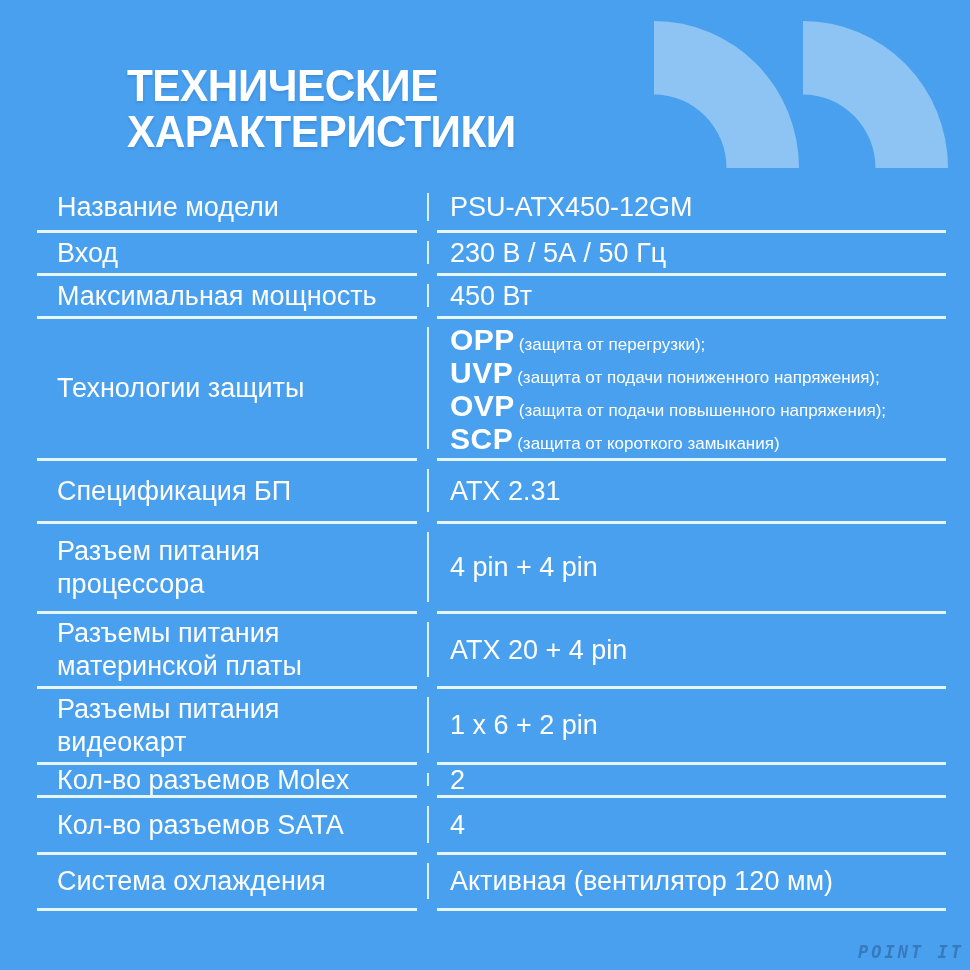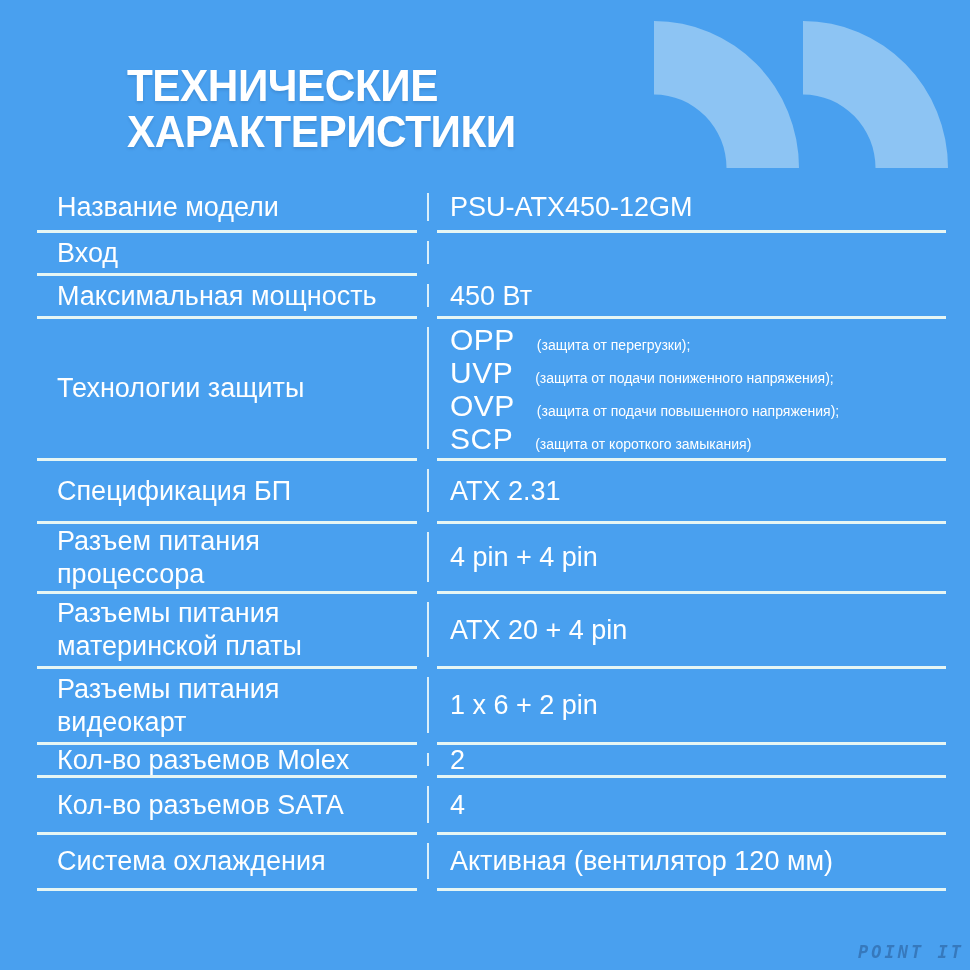--- a/index.html
+++ b/index.html
@@ -40,21 +40,21 @@
     position:absolute;left:37px;top:185px;width:909px;
   }
   .row{
     display:flex;position:relative;width:100%;
   }
   .row:nth-child(1){height:48px}
   .row:nth-child(2){height:43px}
   .row:nth-child(3){height:43px}
   .row:nth-child(4){height:142px}
   .row:nth-child(5){height:63px}
-  .row:nth-child(6){height:70px}
+  .row:nth-child(6){height:90px}
   .row:nth-child(7){height:75px}
   .row:nth-child(8){height:76px}
   .row:nth-child(9){height:33px}
   .row:nth-child(10){height:57px}
   .row:nth-child(11){height:56px}
 
   .cell{
     display:flex;align-items:center;
     border-bottom:3px solid var(--line);
     font-size:27px;
@@ -72,22 +72,22 @@
     background:var(--tick);
   }
 
   
   .row-protections .cell-value{
     flex-direction:column;align-items:flex-start;justify-content:center;
   }
   .prot-line{
     display:flex;align-items:baseline;height:33px;
   }
-  .prot-code{font-size:30px;letter-spacing:0.5px;}
-  .prot-desc{font-size:14px;margin-left:22px;}
+  .prot-code{font-size:30px;letter-spacing:0.5px;font-weight:bold;}
+  .prot-desc{font-size:17px;margin-left:4px;}
 
   
   .watermark{
     position:absolute;right:6px;bottom:8px;
     font-family:"DejaVu Sans Mono","Liberation Mono",monospace;
     font-weight:700;font-size:17px;letter-spacing:3px;
     color:var(--watermark);
     font-style:italic;
   }
 </style>
@@ -110,20 +110,21 @@
 
 <div class="spec-table">
     <div class="row">
     <div class="cell cell-label">Название модели</div>
     <div class="tick"></div>
     <div class="cell cell-value">PSU-ATX450-12GM</div>
   </div>
     <div class="row">
     <div class="cell cell-label">Вход</div>
     <div class="tick"></div>
+    <div class="cell cell-value">230 В / 5А / 50 Гц</div>
   </div>
     <div class="row">
     <div class="cell cell-label">Максимальная мощность</div>
     <div class="tick"></div>
     <div class="cell cell-value">450 Вт</div>
   </div>
     <div class="row row-protections">
     <div class="cell cell-label">Технологии защиты</div>
     <div class="tick"></div>
     <div class="cell cell-value">

